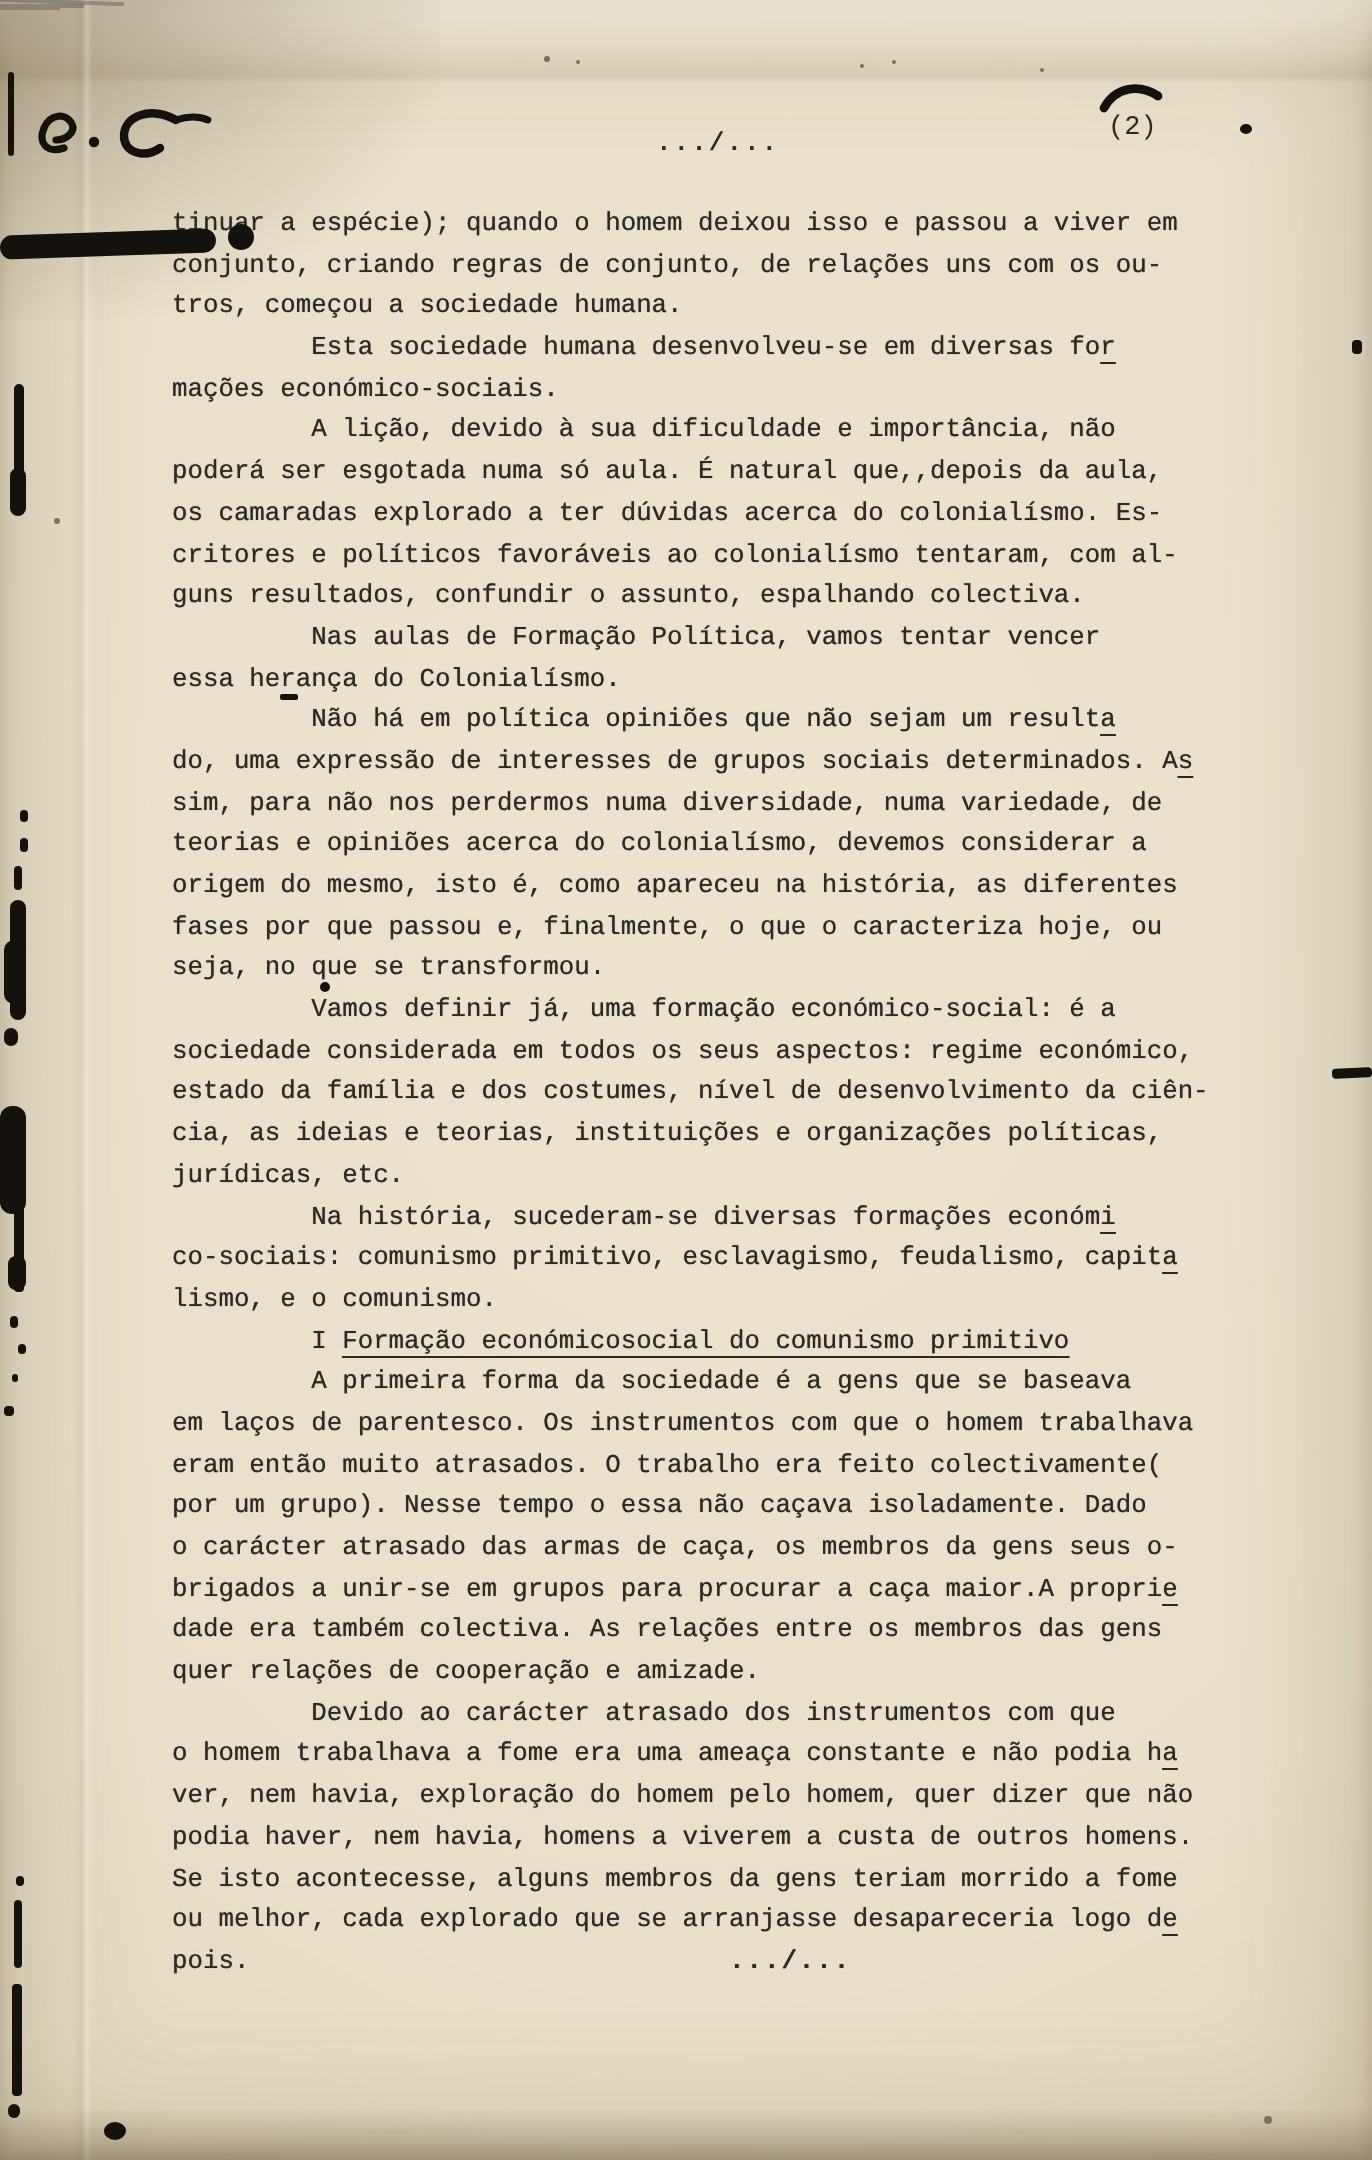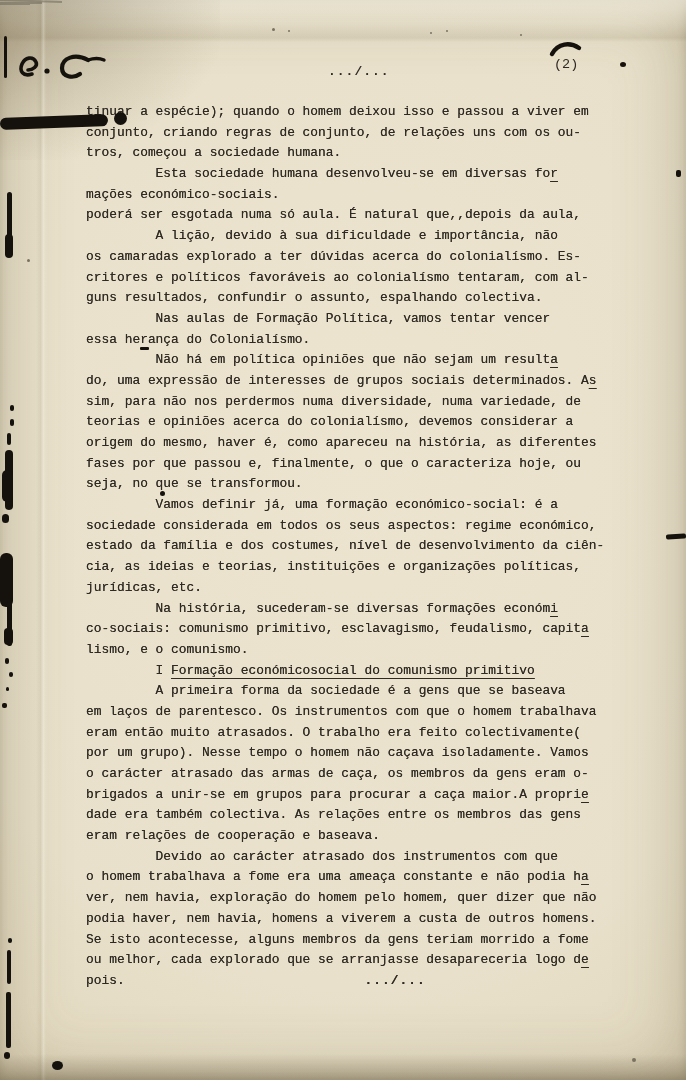--- a/index.html
+++ b/index.html
@@ -47,51 +47,51 @@
 
   <div class="cont-top">.../...</div>
   <div class="page-number">(2)</div>
 
   <div class="text-block">
       <div class="line">tinuar a espécie); quando o homem deixou isso e passou a viver em</div>
       <div class="line">conjunto, criando regras de conjunto, de relações uns com os ou-</div>
       <div class="line">tros, começou a sociedade humana.</div>
       <div class="line">         Esta sociedade humana desenvolveu-se em diversas fo<span class="u">r</span></div>
       <div class="line">mações económico-sociais.</div>
+      <div class="line">         A lição, devido à sua dificuldade e importância, não</div>
       <div class="line">poderá ser esgotada numa só aula. É natural que,,depois da aula,</div>
-      <div class="line">         A lição, devido à sua dificuldade e importância, não</div>
       <div class="line">os camaradas explorado a ter dúvidas acerca do colonialísmo. Es-</div>
       <div class="line">critores e políticos favoráveis ao colonialísmo tentaram, com al-</div>
       <div class="line">guns resultados, confundir o assunto, espalhando colectiva.</div>
       <div class="line">         Nas aulas de Formação Política, vamos tentar vencer</div>
       <div class="line">essa herança do Colonialísmo.</div>
       <div class="line">         Não há em política opiniões que não sejam um result<span class="u">a</span></div>
       <div class="line">do, uma expressão de interesses de grupos sociais determinados. A<span class="u">s</span></div>
       <div class="line">sim, para não nos perdermos numa diversidade, numa variedade, de</div>
       <div class="line">teorias e opiniões acerca do colonialísmo, devemos considerar a</div>
-      <div class="line">origem do mesmo, haver é, como apareceu na história, as diferentes</div>
+      <div class="line">origem do mesmo, isto é, como apareceu na história, as diferentes</div>
       <div class="line">fases por que passou e, finalmente, o que o caracteriza hoje, ou</div>
       <div class="line">seja, no que se transformou.</div>
       <div class="line">         Vamos definir já, uma formação económico-social: é a</div>
       <div class="line">sociedade considerada em todos os seus aspectos: regime económico,</div>
       <div class="line">estado da família e dos costumes, nível de desenvolvimento da ciên-</div>
       <div class="line">cia, as ideias e teorias, instituições e organizações políticas,</div>
       <div class="line">jurídicas, etc.</div>
       <div class="line">         Na história, sucederam-se diversas formações económ<span class="u">i</span></div>
       <div class="line">co-sociais: comunismo primitivo, esclavagismo, feudalismo, capit<span class="u">a</span></div>
       <div class="line">lismo, e o comunismo.</div>
       <div class="line">         I <span class="u">Formação económicosocial do comunismo primitivo</span></div>
       <div class="line">         A primeira forma da sociedade é a gens que se baseava</div>
       <div class="line">em laços de parentesco. Os instrumentos com que o homem trabalhava</div>
       <div class="line">eram então muito atrasados. O trabalho era feito colectivamente(</div>
-      <div class="line">por um grupo). Nesse tempo o homem não caçava isoladamente. Vamos</div>
-      <div class="line">o carácter atrasado das armas de caça, os membros da gens eram o-</div>
+      <div class="line">por um grupo). Nesse tempo o essa não caçava isoladamente. Dado</div>
+      <div class="line">o carácter atrasado das armas de caça, os membros da gens seus o-</div>
       <div class="line">brigados a unir-se em grupos para procurar a caça maior.A propri<span class="u">e</span></div>
       <div class="line">dade era também colectiva. As relações entre os membros das gens</div>
-      <div class="line">eram relações de cooperação e baseava.</div>
+      <div class="line">quer relações de cooperação e amizade.</div>
       <div class="line">         Devido ao carácter atrasado dos instrumentos com que</div>
       <div class="line">o homem trabalhava a fome era uma ameaça constante e não podia h<span class="u">a</span></div>
       <div class="line">ver, nem havia, exploração do homem pelo homem, quer dizer que não</div>
       <div class="line">podia haver, nem havia, homens a viverem a custa de outros homens.</div>
       <div class="line">Se isto acontecesse, alguns membros da gens teriam morrido a fome</div>
       <div class="line">ou melhor, cada explorado que se arranjasse desapareceria logo d<span class="u">e</span></div>
       <div class="line">pois.                               <span class="cont-bottom-inline">.../...</span></div>
     </div>
 
   <svg class="mark" style="left:16px;top:48px;" width="100" height="40">

